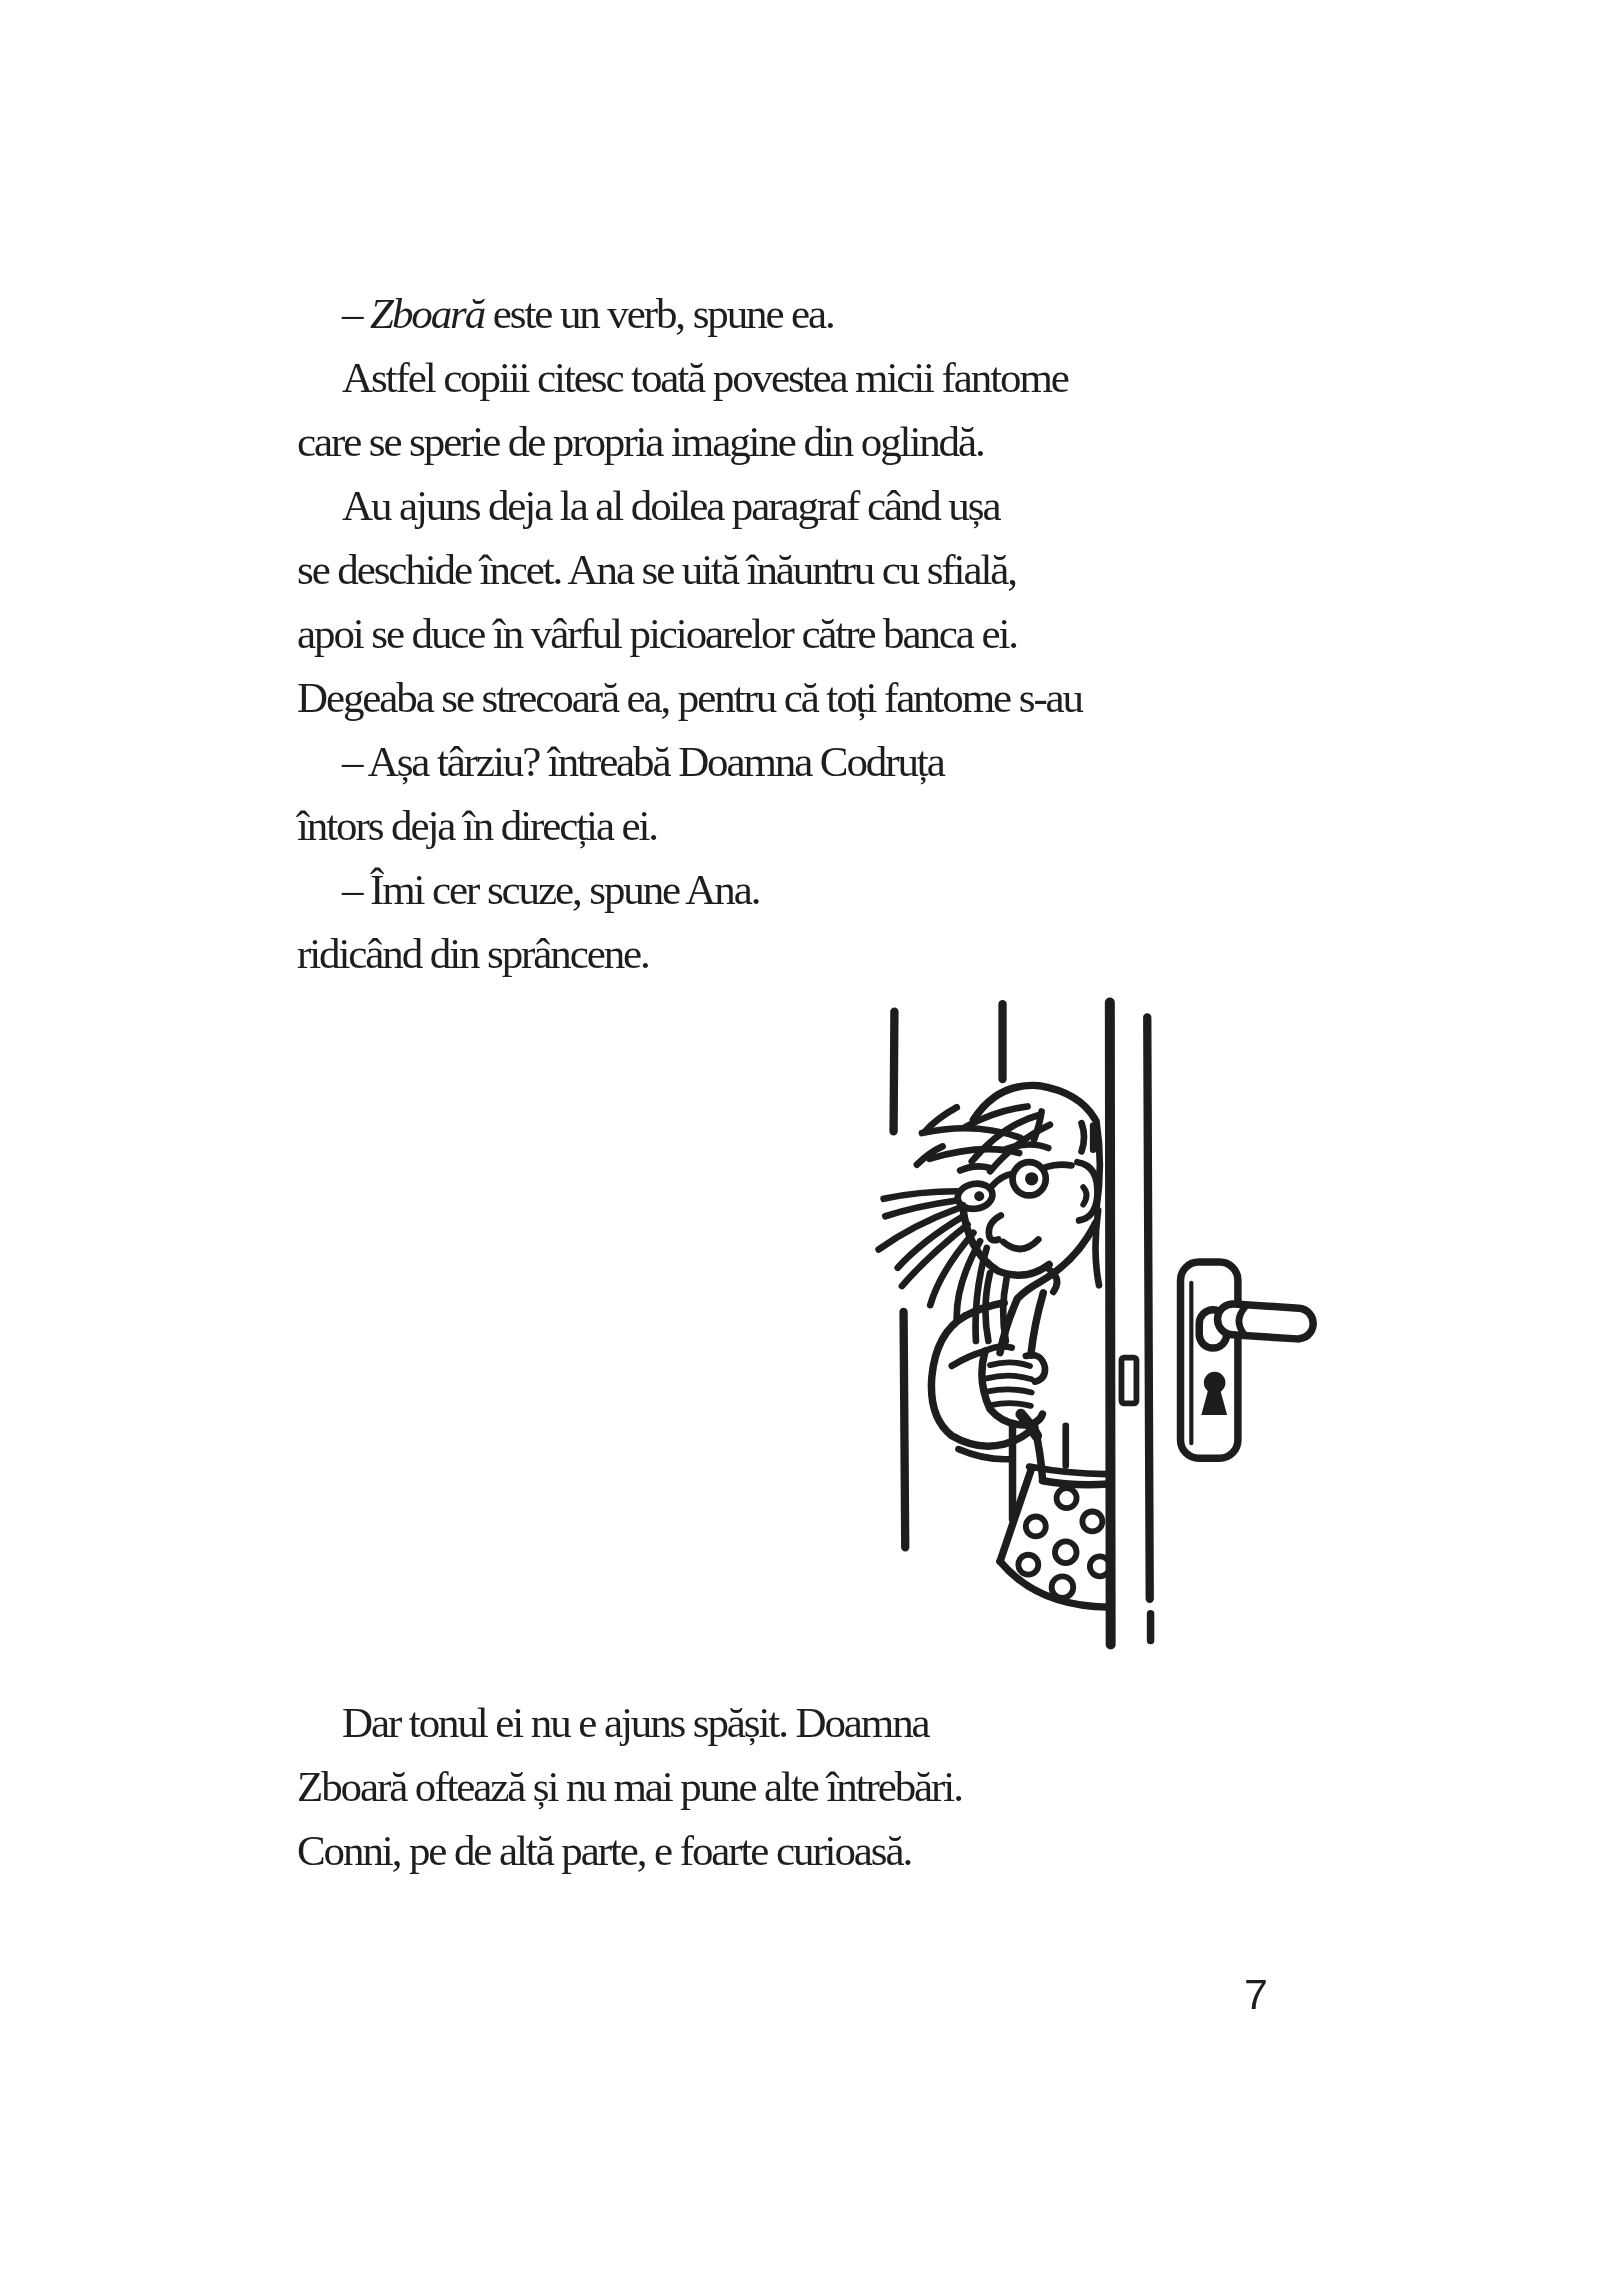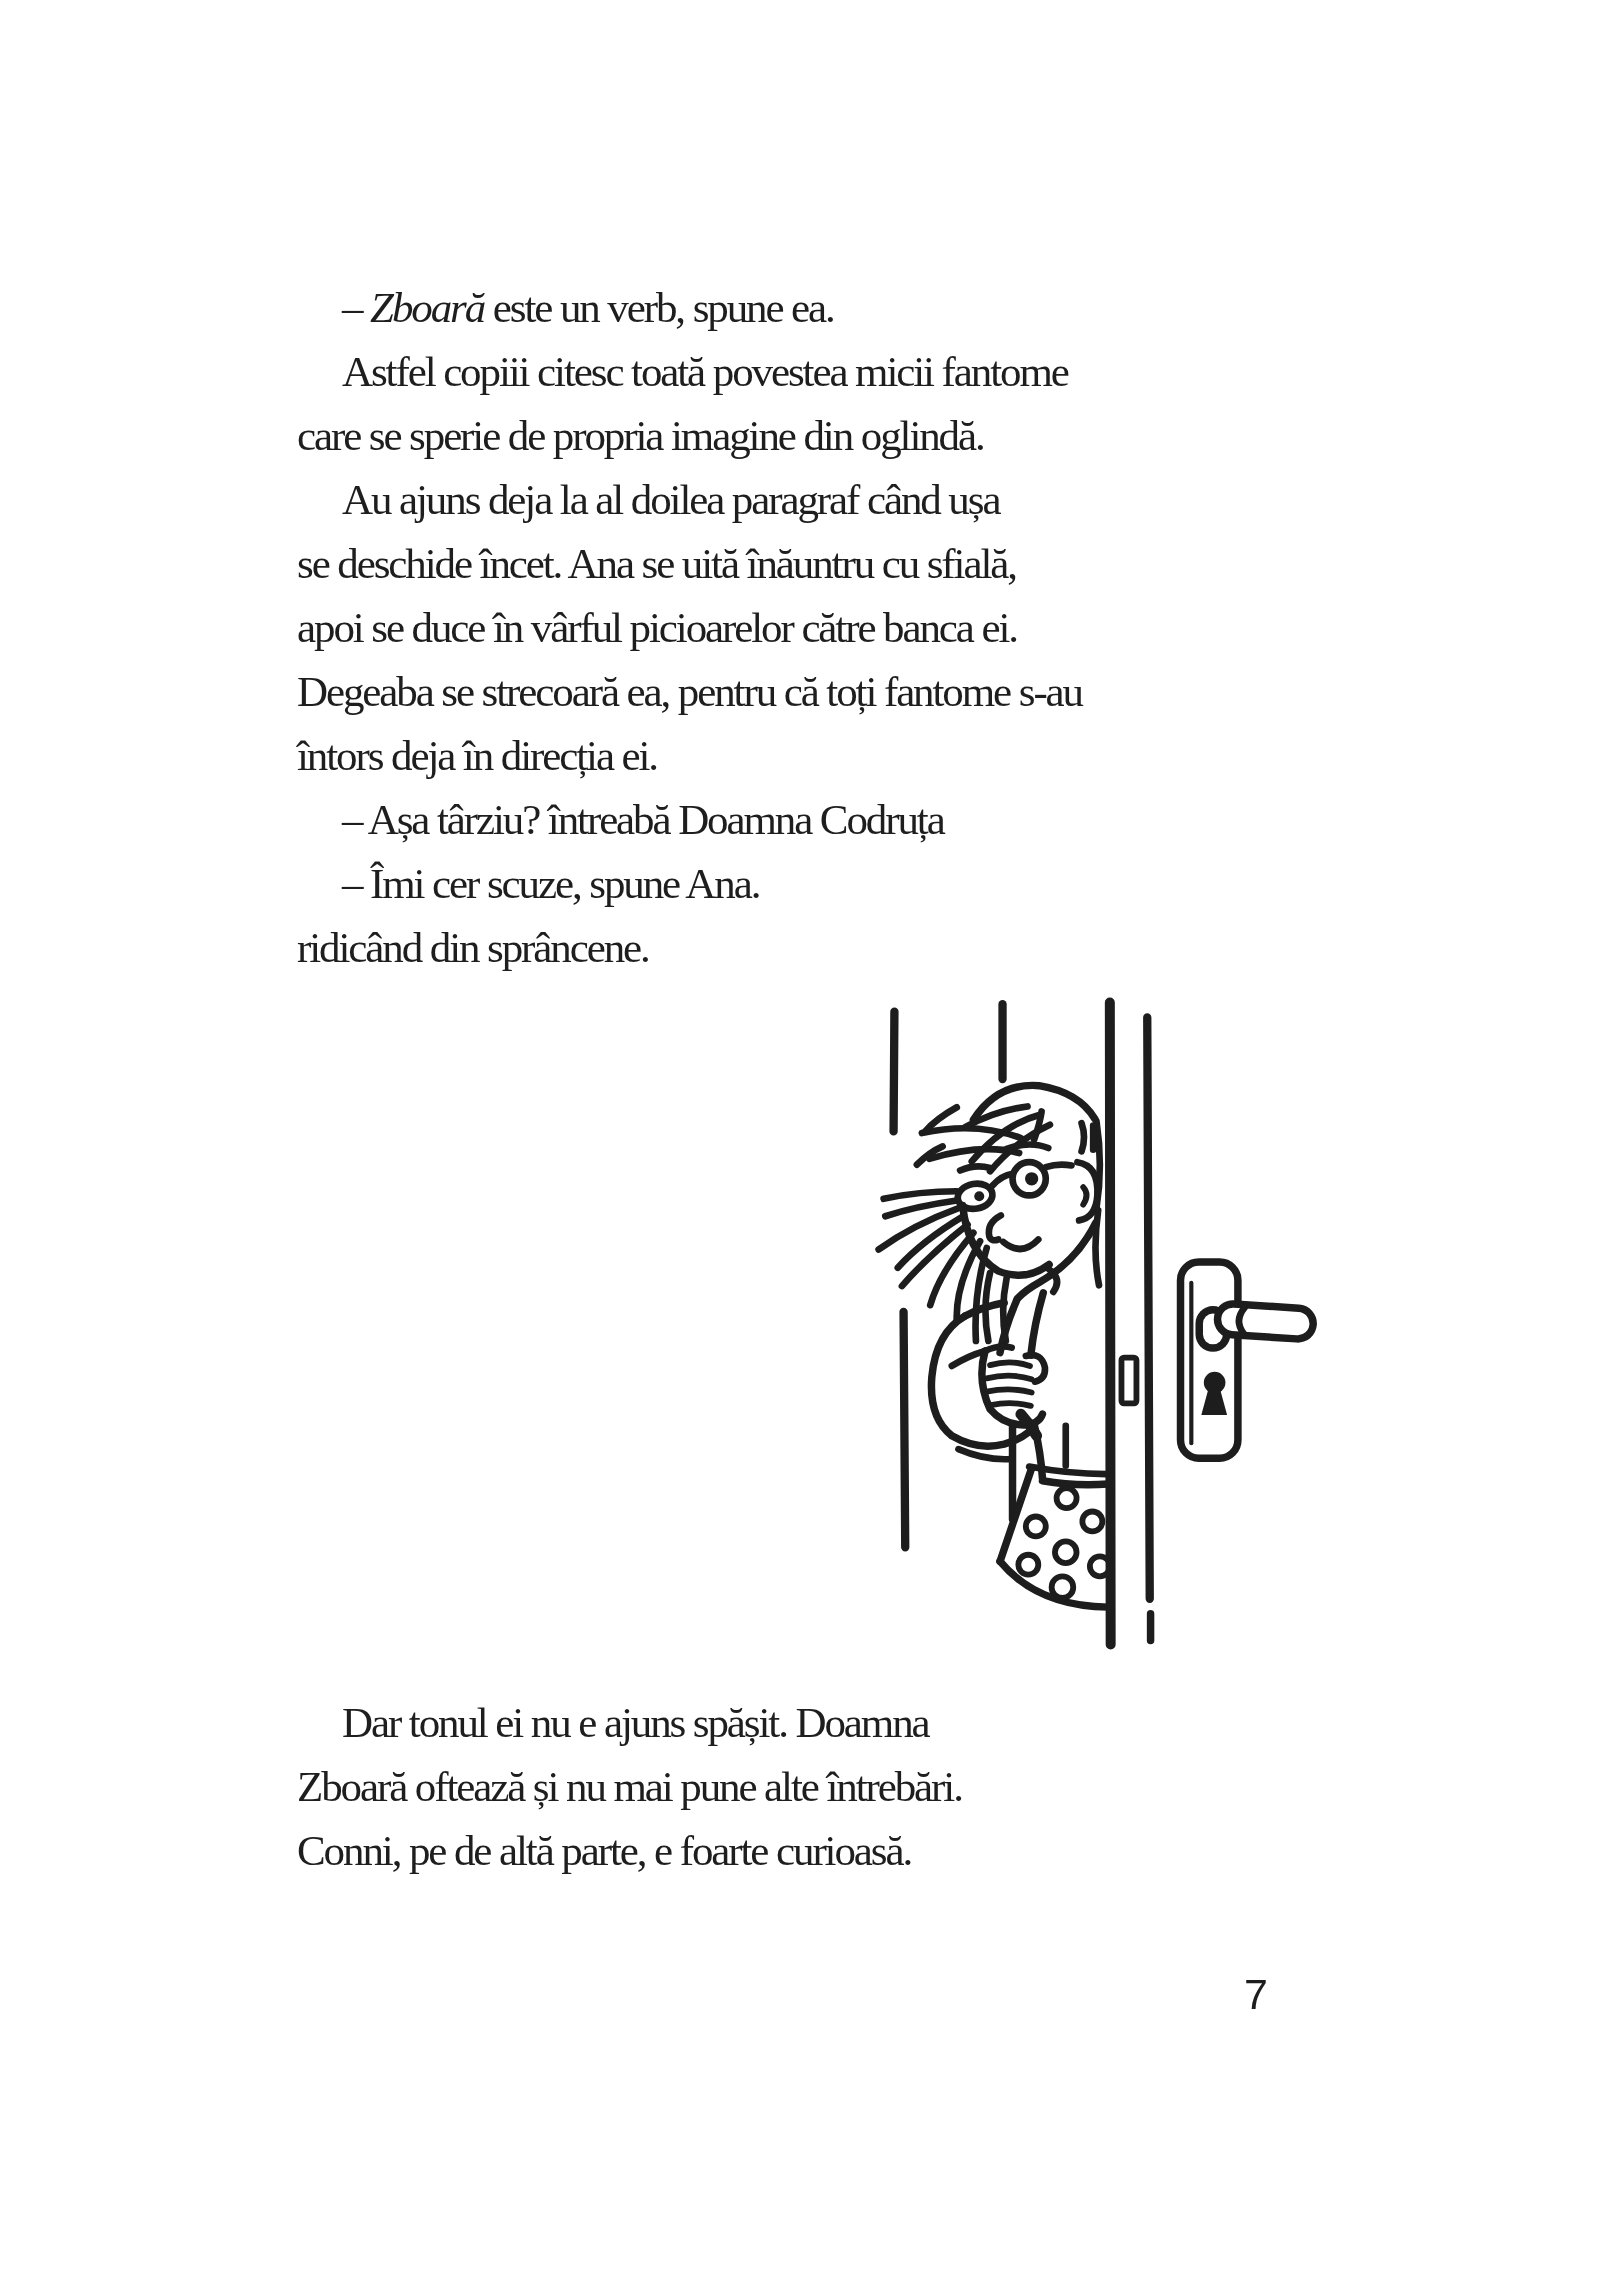--- a/index.html
+++ b/index.html
@@ -12,21 +12,21 @@
   body{position:relative;font-family:"Liberation Serif","DejaVu Serif",serif;color:var(--text)}
   .textblock{
     position:absolute;
     left:297px;
     font-size:43px;
     line-height:64px;
     letter-spacing:-2.1px;
     color:var(--text);
     white-space:nowrap;
   }
-  #block1{top:276px}
+  #block1{top:282px}
   #block2{top:1691px}
   .line{white-space:pre}
   .line.indent{padding-left:45px}
   .line .it{font-style:italic}
   .illustration{
     position:absolute;
     left:865px;
     top:990px;
     width:483px;
     height:682px;
@@ -48,22 +48,22 @@
 <body>
 
 <div class="textblock" id="block1">
     <div class="line indent"><span>– </span><span class="it">Zboară</span><span> este un verb, spune ea.</span></div>
     <div class="line indent"><span>Astfel copiii citesc toată povestea micii fantome</span></div>
     <div class="line"><span>care se sperie de propria imagine din oglindă.</span></div>
     <div class="line indent"><span>Au ajuns deja la al doilea paragraf când ușa</span></div>
     <div class="line"><span>se deschide încet. Ana se uită înăuntru cu sfială,</span></div>
     <div class="line"><span>apoi se duce în vârful picioarelor către banca ei.</span></div>
     <div class="line"><span>Degeaba se strecoară ea, pentru că toți fantome s-au</span></div>
+    <div class="line indent"><span>– Așa târziu? întreabă Doamna Codruța</span></div>
     <div class="line"><span>întors deja în direcția ei.</span></div>
-    <div class="line indent"><span>– Așa târziu? întreabă Doamna Codruța</span></div>
     <div class="line indent"><span>– Îmi cer scuze, spune Ana.</span></div>
     <div class="line"><span>ridicând din sprâncene.</span></div>
   </div>
 
 <div class="illustration">
   <svg viewBox="1040 1190 580 820" xmlns="http://www.w3.org/2000/svg">
     <g fill="none" stroke="#1d1d1d" stroke-width="9" stroke-linecap="round" stroke-linejoin="round">
 
       <g>
         <path d="M1075 1216 L1074 1360" stroke-width="10"></path>

